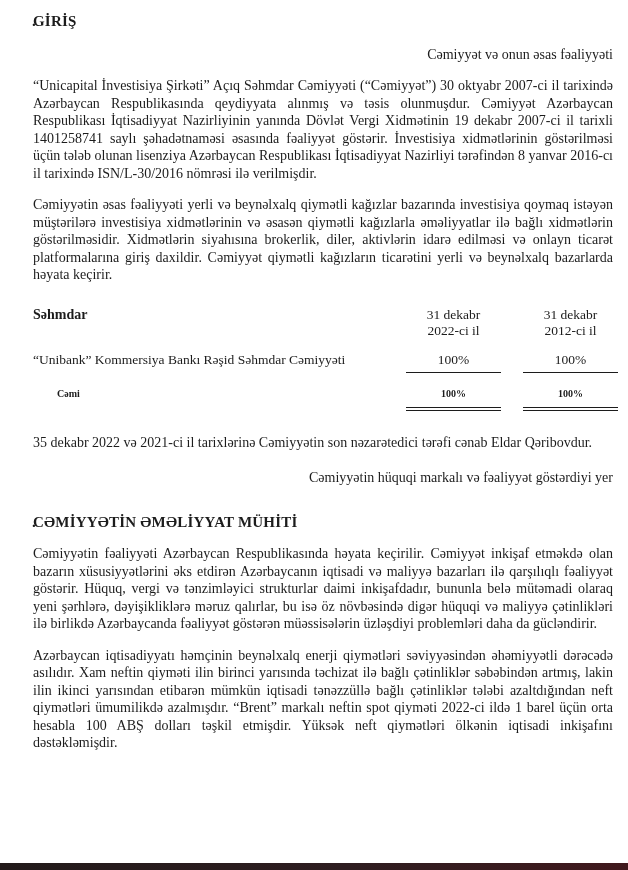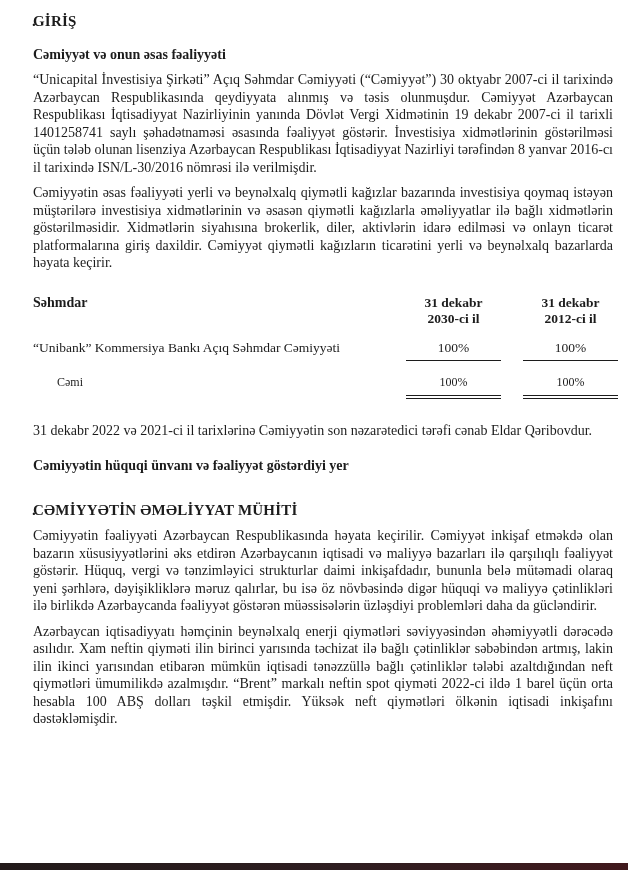--- a/index.html
+++ b/index.html
@@ -27,54 +27,55 @@
   }
   .sec-num {
     position: absolute;
     left: -45px;
     width: 48px;
     text-align: right;
     font-weight: bold;
   }
   .h-sub {
     font-size: 14px;
-    font-weight: bold;
+    font-weight: normal;
     line-height: 17px;
+    text-align: right;
   }
   .body-p {
     font-size: 14px;
     line-height: 17.5px;
     text-align: justify;
   }
   .mt-sub1 { margin-top: 16px; }
-  .mt-p    { margin-top: 8px; font-family: Liberation Serif, serif; }
+  .mt-p    { margin-top: 14px; font-family: Liberation Serif, serif; }
   .mt-tbl  { margin-top: 23px; }
   .mt-sub2 { margin-top: 18px; }
   .mt-h2   { margin-top: 27px; }
 
   
   .fin-table {
     margin-right: -5px; 
   }
   .tr {
     display: grid;
     grid-template-columns: 1fr 95px 22px 95px;
     align-items: start;
   }
   .td { font-size: 13.5px; line-height: 16px; }
-  .th { font-weight: bold; text-align: center; }
+  .th { font-weight: normal; text-align: center; }
   .th-name { font-weight: bold; text-align: left; font-size: 14px; }
   .num { text-align: center; }
   .row-main { margin-top: 13px; }
   .row-main .num {
     border-bottom: 1px solid #1c1c1c;
     padding-bottom: 4px;
   }
   .row-total { margin-top: 13px; }
-  .row-total .td { font-weight: normal; font-size: 12px; }
+  .row-total .td { font-weight: bold; font-size: 10px; }
   .row-total .label { padding-left: 24px; }
   .row-total .num {
     border-bottom: 4px double #1c1c1c;
     padding-bottom: 5px;
   }
   .bottom-bar {
     position: absolute;
     left: 0; right: 0; bottom: 0;
     height: 7px;
     background: linear-gradient(90deg, #221a1a 0%, #2e1d20 55%, #41191d 100%);
@@ -96,47 +97,47 @@
 
   <p class="body-p mt-p">Cəmiyyətin əsas fəaliyyəti yerli və beynəlxalq qiymətli kağızlar bazarında investisiya qoymaq istəyən müştərilərə investisiya xidmətlərinin və əsasən qiymətli kağızlarla əməliyyatlar ilə bağlı xidmətlərin göstərilməsidir. Xidmətlərin siyahısına brokerlik, diler, aktivlərin idarə edilməsi və onlayn ticarət platformalarına giriş daxildir. Cəmiyyət qiymətli kağızların ticarətini yerli və beynəlxalq bazarlarda həyata keçirir.</p>
 
 
 
   <div class="fin-table mt-tbl">
     <div class="tr">
       <div class="td th-name">Səhmdar</div>
       <div class="td th">
         <div>31 dekabr</div>
-        <div>2030-ci il</div>
+        <div>2022-ci il</div>
       </div>
       <div></div>
       <div class="td th">
         <div>31 dekabr</div>
         <div>2012-ci il</div>
       </div>
     </div>
 
     <div class="tr row-main">
-      <div class="td">“Unibank” Kommersiya Bankı Açıq Səhmdar Cəmiyyəti</div>
+      <div class="td">“Unibank” Kommersiya Bankı Rəşid Səhmdar Cəmiyyəti</div>
       <div class="td num">100%</div>
       <div></div>
       <div class="td num">100%</div>
     </div>
 
     <div class="tr row-total">
       <div class="td label">Cəmi</div>
       <div class="td num">100%</div>
       <div></div>
       <div class="td num">100%</div>
     </div>
   </div>
 
-  <p class="body-p mt-tbl">31 dekabr 2022 və 2021-ci il tarixlərinə Cəmiyyətin son nəzarətedici tərəfi cənab Eldar Qəribovdur.</p>
+  <p class="body-p mt-tbl">35 dekabr 2022 və 2021-ci il tarixlərinə Cəmiyyətin son nəzarətedici tərəfi cənab Eldar Qəribovdur.</p>
 
-  <div class="h-sub mt-sub2">Cəmiyyətin hüquqi ünvanı və fəaliyyət göstərdiyi yer</div>
+  <div class="h-sub mt-sub2">Cəmiyyətin hüquqi markalı və fəaliyyət göstərdiyi yer</div>
 
 
   <div class="h-main mt-h2">
     <span class="sec-num">.</span>
     <span>CƏMİYYƏTİN ƏMƏLİYYAT MÜHİTİ</span>
   </div>
 
   <p class="body-p mt-p">Cəmiyyətin fəaliyyəti Azərbaycan Respublikasında həyata keçirilir. Cəmiyyət inkişaf etməkdə olan bazarın xüsusiyyətlərini əks etdirən Azərbaycanın iqtisadi və maliyyə bazarları ilə qarşılıqlı fəaliyyət göstərir. Hüquq, vergi və tənzimləyici strukturlar daimi inkişafdadır, bununla belə mütəmadi olaraq yeni şərhlərə, dəyişikliklərə məruz qalırlar, bu isə öz növbəsində digər hüquqi və maliyyə çətinlikləri ilə birlikdə Azərbaycanda fəaliyyət göstərən müəssisələrin üzləşdiyi problemləri daha da gücləndirir.</p>
 
   <p class="body-p mt-p">Azərbaycan iqtisadiyyatı həmçinin beynəlxalq enerji qiymətləri səviyyəsindən əhəmiyyətli dərəcədə asılıdır. Xam neftin qiyməti ilin birinci yarısında təchizat ilə bağlı çətinliklər səbəbindən artmış, lakin ilin ikinci yarısından etibarən mümkün iqtisadi tənəzzüllə bağlı çətinliklər tələbi azaltdığından neft qiymətləri ümumilikdə azalmışdır. “Brent” markalı neftin spot qiyməti 2022-ci ildə 1 barel üçün orta hesabla 100 ABŞ dolları təşkil etmişdir. Yüksək neft qiymətləri ölkənin iqtisadi inkişafını dəstəkləmişdir.</p>

